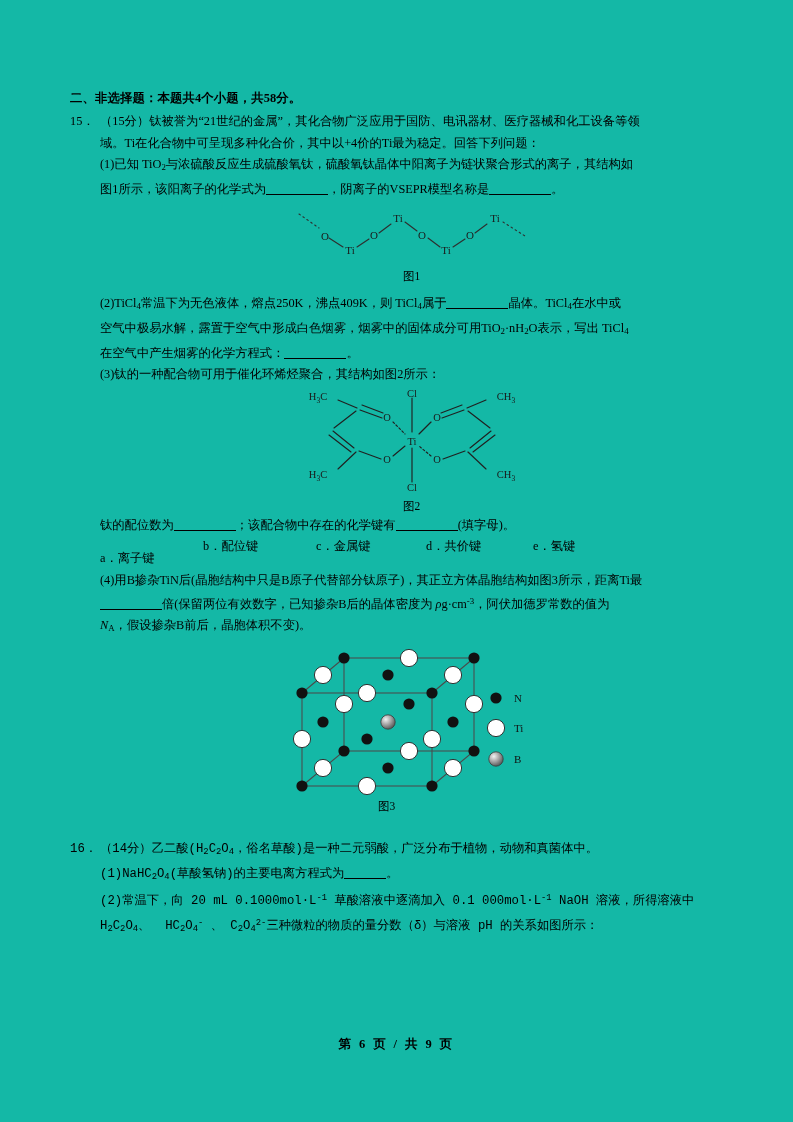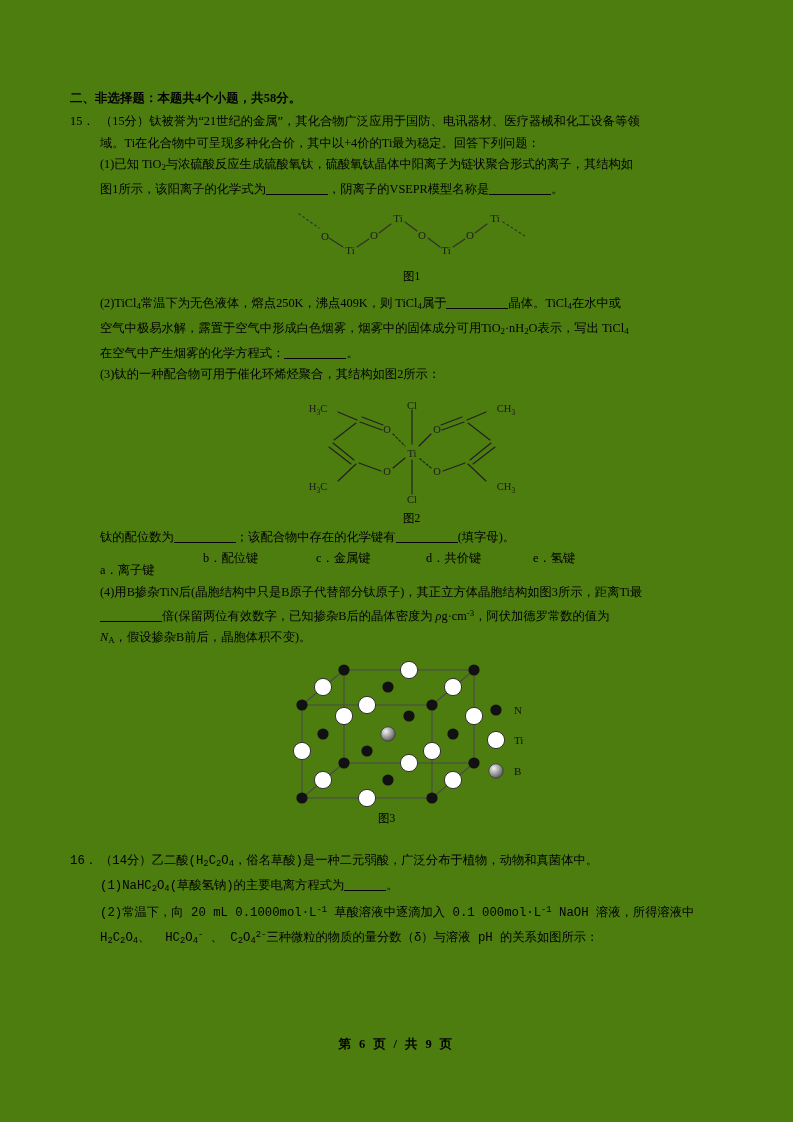--- a/index.html
+++ b/index.html
@@ -13,21 +13,21 @@
     position: relative;
     font-family: "Liberation Serif", "DejaVu Serif", serif;
     color: #000000;
     overflow: hidden;
   }
   .page {
     position: absolute;
     left: 0; top: 0;
     width: 793px;
     height: 1122px;
-    background: #4d7c0f;
+    background: #14b8a6;
   }
   .content {
     position: absolute;
     left: 70px;
     top: 88px;
     width: 653px;
   }
 
   
   .sec-head {
@@ -167,21 +167,21 @@
         </div>
         <div class="para">
           <span>空气中极易水解，露置于空气中形成白色烟雾，烟雾中的固体成分可用TiO</span><sub>2</sub><span>·nH</span><sub>2</sub><span>O表示，写出 TiCl</span><sub>4</sub>
         </div>
         <div class="para nj">
           <span>在空气中产生烟雾的化学方程式：</span><span class="blank b-lg"></span><span>。</span>
         </div>
 
         <div class="para nj">(3)钛的一种配合物可用于催化环烯烃聚合，其结构如图2所示：</div>
 
-        <div class="fig-wrap" style="margin-top:12px;">
+        <div class="fig-wrap" style="margin-top:0;">
           <svg width="220" height="112" viewBox="0 0 220 112">
             <g stroke="#202020" stroke-width="1.15" fill="none" stroke-linecap="round">
 
               <line x1="36" y1="14" x2="55" y2="22"></line>
 
               <line x1="58" y1="24" x2="80" y2="32"></line>
               <line x1="60" y1="19" x2="81" y2="27"></line>
 
               <line x1="54" y1="25" x2="32" y2="42"></line>
 

